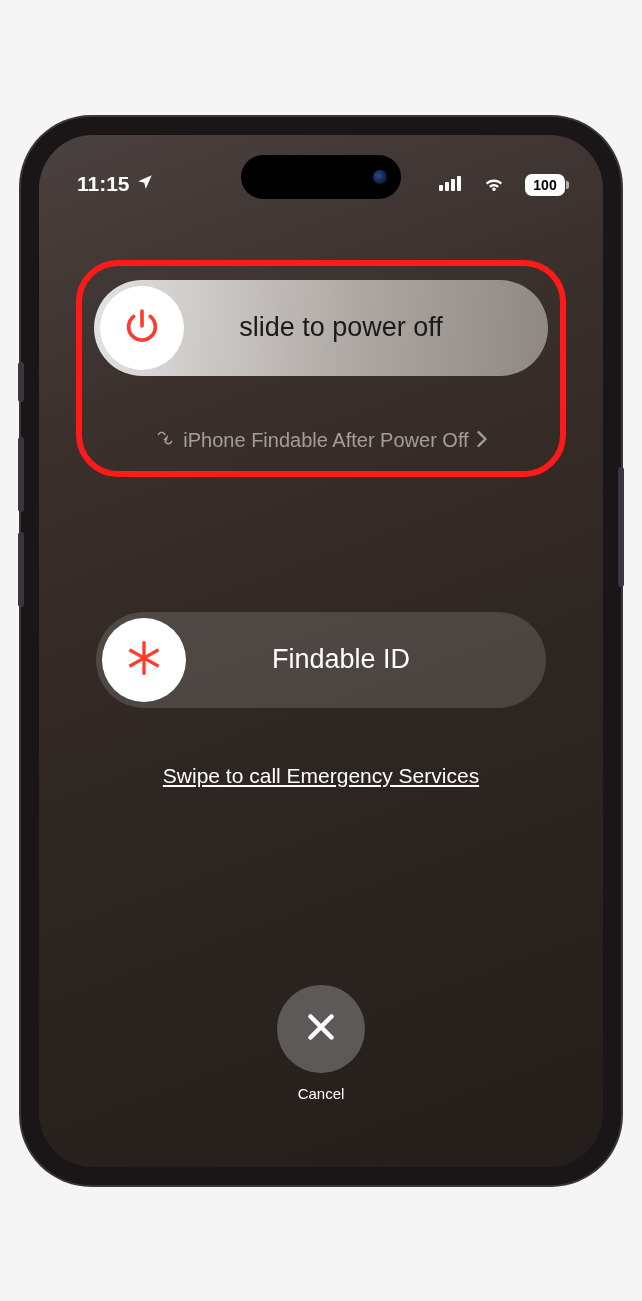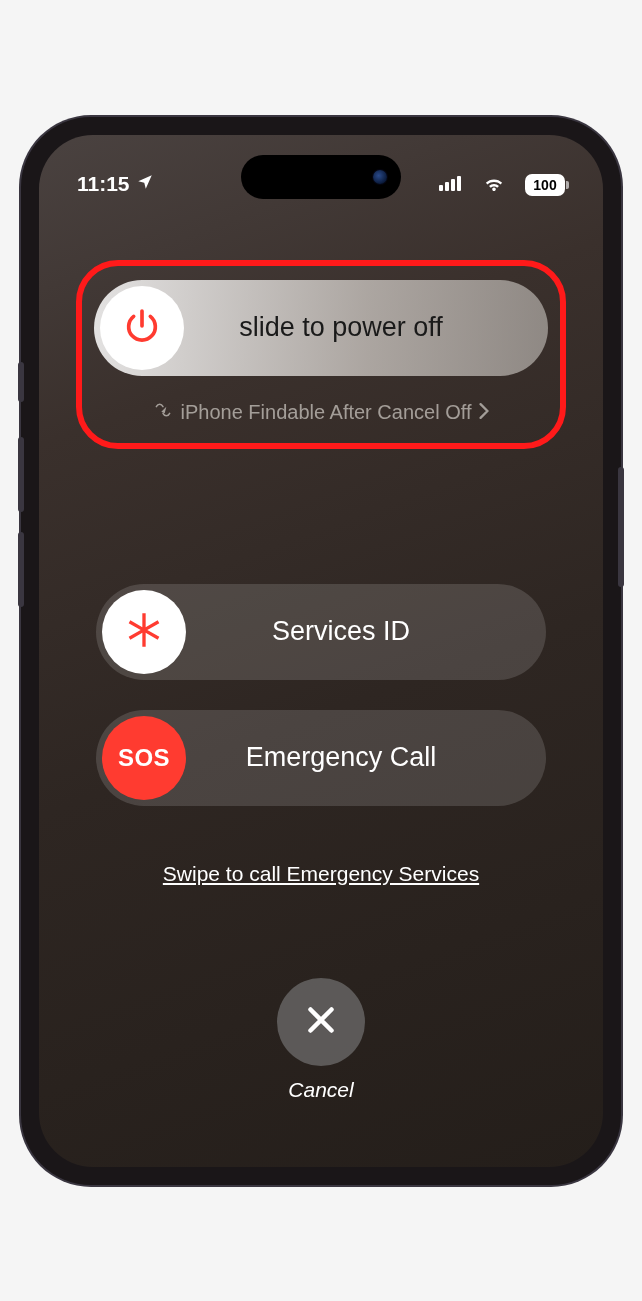--- a/index.html
+++ b/index.html
@@ -83,20 +83,21 @@
       align-items: center;
     }
     .highlight-box {
       width: 490px;
       border: 6px solid #ff1a1a;
       border-radius: 42px;
       padding: 14px 12px 18px;
       display: flex;
       flex-direction: column;
       align-items: center;
+      gap: 28px;
     }
     .slider {
       width: 100%;
       height: 96px;
       border-radius: 48px;
       display: flex;
       align-items: center;
       position: relative;
     }
     .slider-power {
@@ -164,22 +165,21 @@
       width: 88px;
       height: 88px;
       border-radius: 50%;
       background: rgba(120,120,120,0.65);
       display: flex;
       align-items: center;
       justify-content: center;
     }
     .cancel-label {
       color: #fff;
-      font-size: 21px;
-      font-style: italic;
+      font-size: 15px;
     }
     .sos-text {
       color: #fff;
       font-weight: 700;
       font-size: 24px;
       letter-spacing: 0.5px;
     }
     .battery-box {
       width: 40px;
       height: 22px;
@@ -261,47 +261,41 @@
           <div class="slider-label label-dark">slide to power off</div>
         </div>
         <div class="findable-row">
           <span>
             <svg width="20" height="20" viewBox="0 0 24 24" fill="none" stroke="rgba(210,205,200,0.7)" stroke-width="1.8">
               <path d="M4 8c2-4 6-4 8 0" stroke-linecap="round"></path>
               <path d="M20 16c-2 4-6 4-8 0" stroke-linecap="round"></path>
               <path d="M10 14l6-6-2 8-4-2z" fill="rgba(210,205,200,0.7)" stroke="none"></path>
             </svg>
           </span>
-          <span>iPhone Findable After Cancel Off</span>
+          <span>iPhone Findable After Power Off</span>
           <span>
             <svg width="10" height="16" viewBox="0 0 8 14" fill="none" stroke="rgba(210,205,200,0.7)" stroke-width="2" stroke-linecap="round">
                 <path d="M1 1l6 6-6 6"></path>
               </svg>
           </span>
         </div>
       </div>
 
       <div class="slider-stack">
         <div class="slider slider-medical">
           <div class="slider-knob knob-white">
             <span>
               <svg width="40" height="40" viewBox="0 0 24 24" fill="#ff3b30">
                 <path d="M11 2h2v8.3l7.2-4.15 1 1.73L14 12l7.2 4.12-1 1.73L13 13.7V22h-2v-8.3l-7.2 4.15-1-1.73L10 12 2.8 7.88l1-1.73L11 10.3V2z"></path>
               </svg>
             </span>
           </div>
-          <div class="slider-label label-light">Services ID</div>
+          <div class="slider-label label-light">Findable ID</div>
         </div>
 
-        <div class="slider slider-sos">
-          <div class="slider-knob knob-red">
-            <span class="sos-text">SOS</span>
-          </div>
-          <div class="slider-label label-light">Emergency Call</div>
-        </div>
 
         <div class="hint-text">Swipe to call Emergency Services</div>
       </div>
 
       <div class="cancel-block">
         <div class="cancel-circle">
           <span>
             <svg width="36" height="36" viewBox="0 0 24 24" fill="none" stroke="#fff" stroke-width="3" stroke-linecap="round">
               <path d="M5 5l14 14M19 5L5 19"></path>
             </svg>

